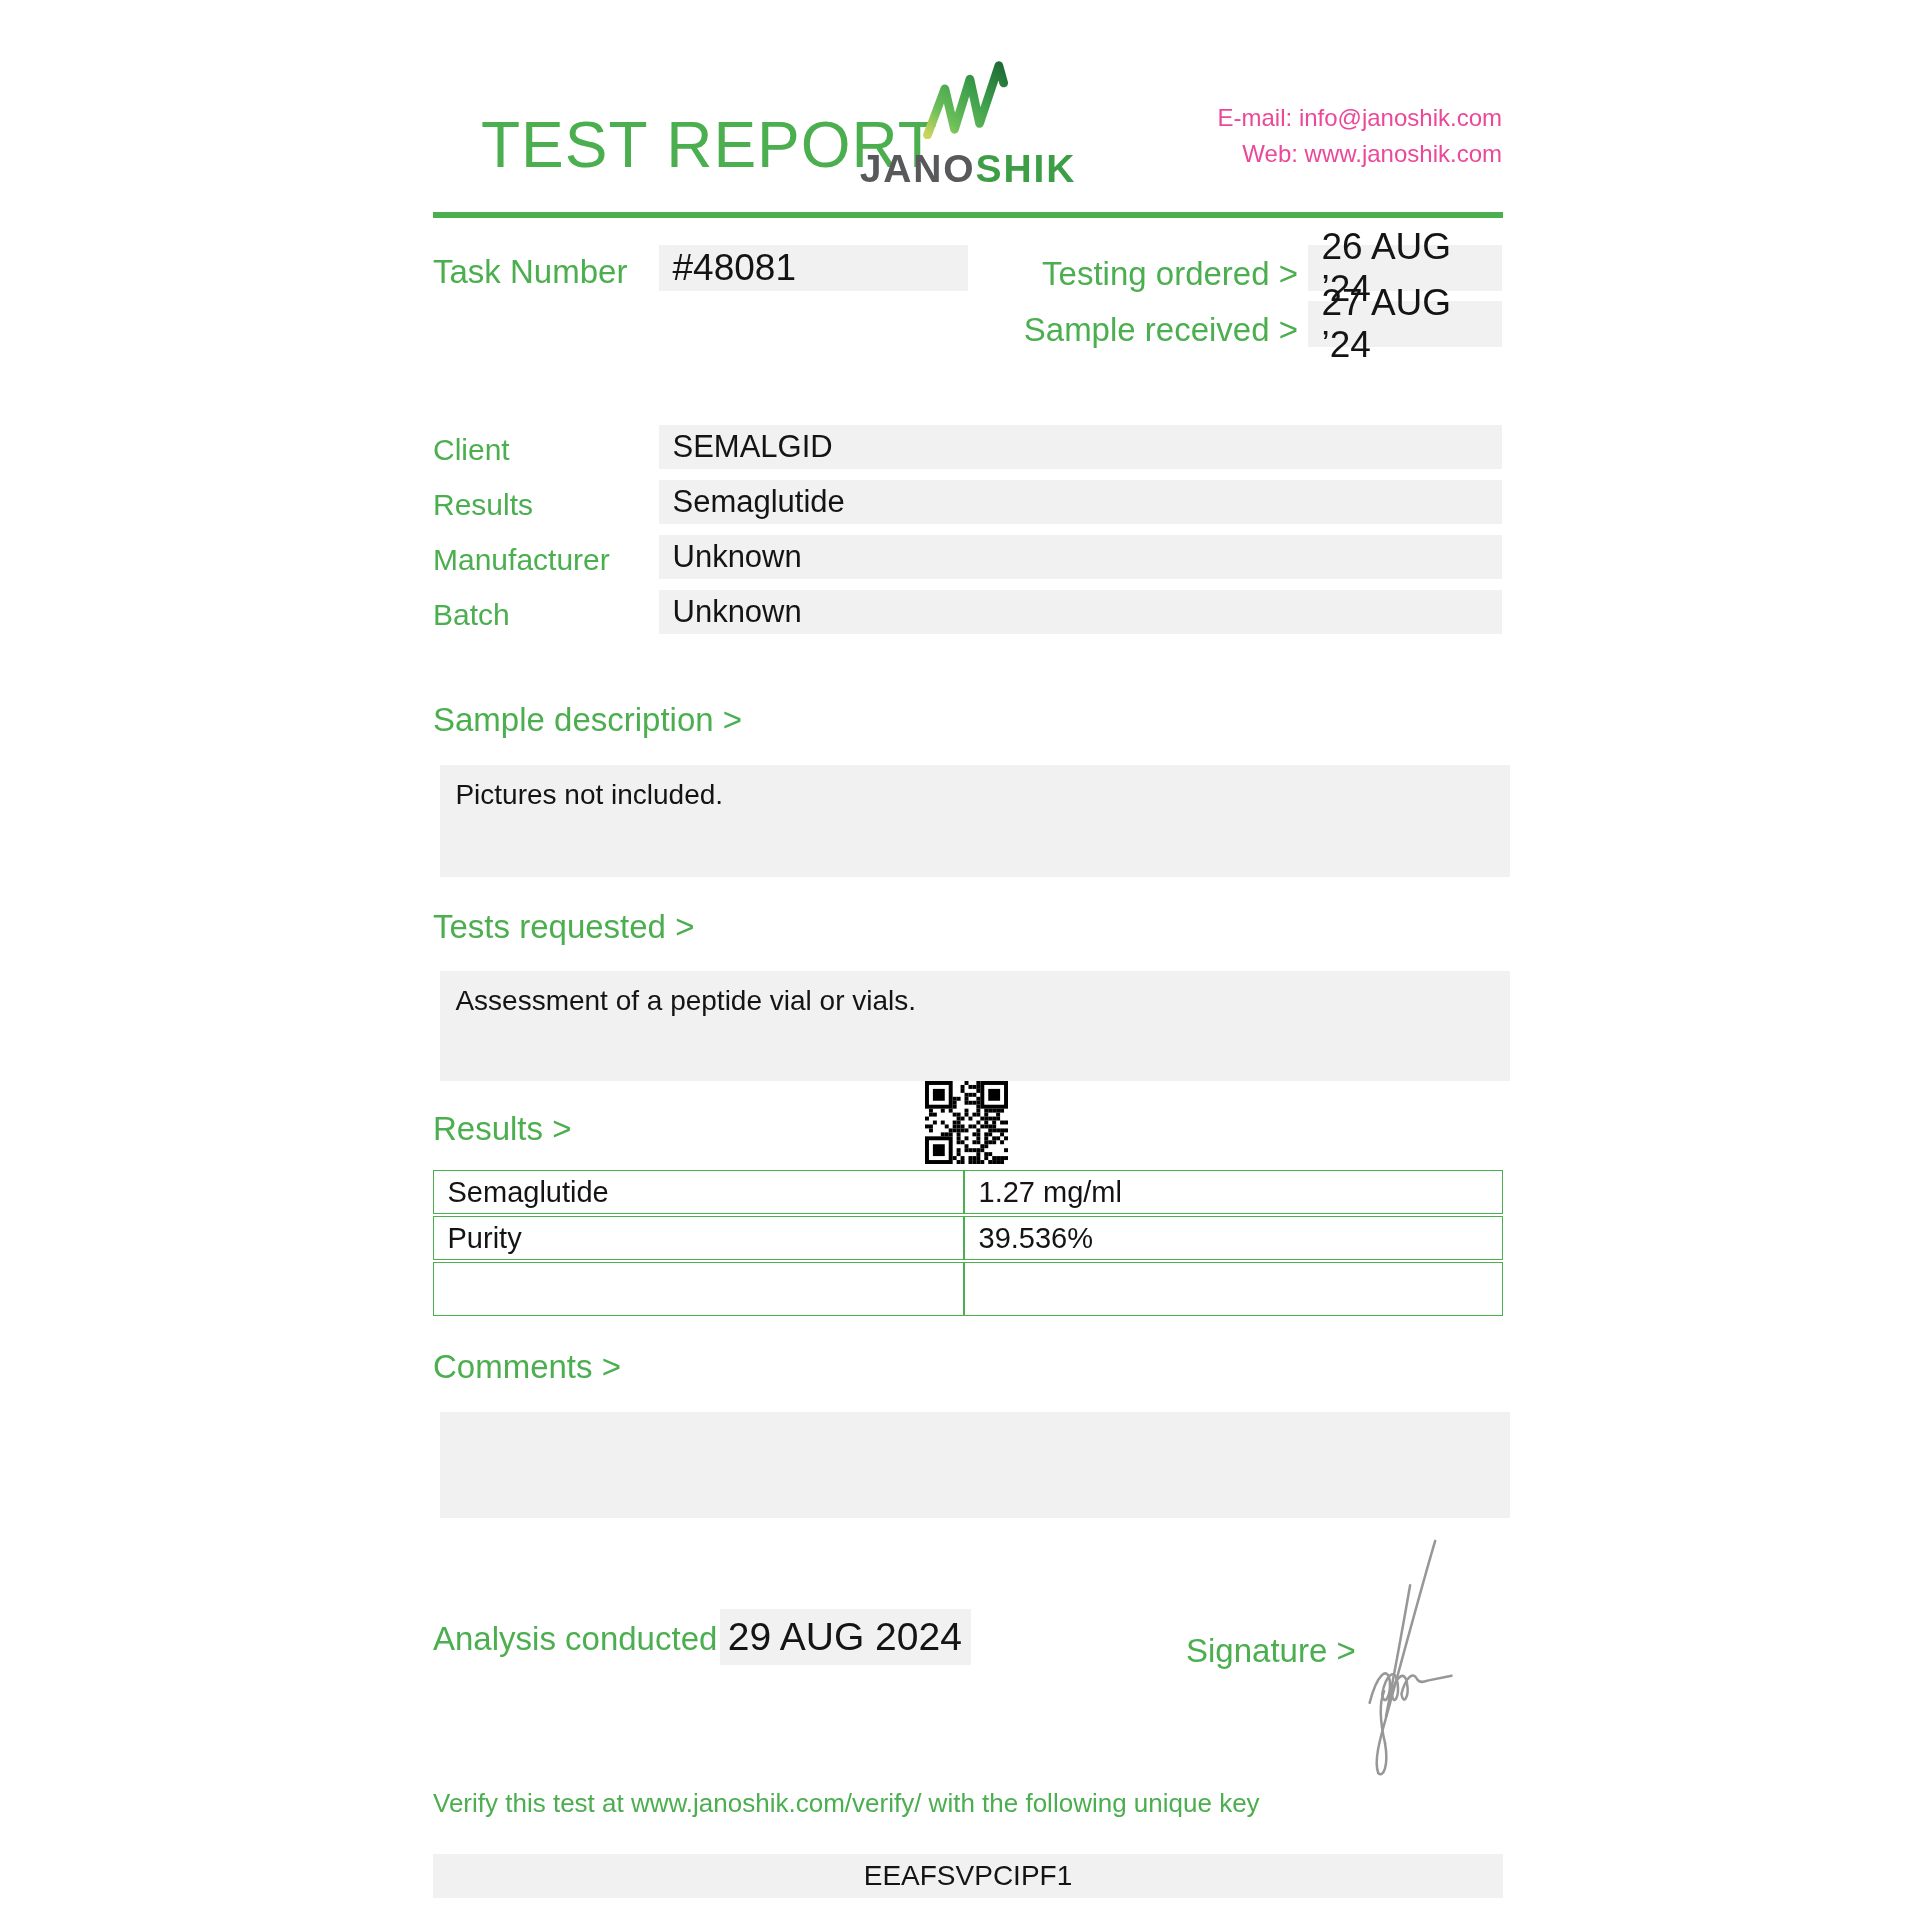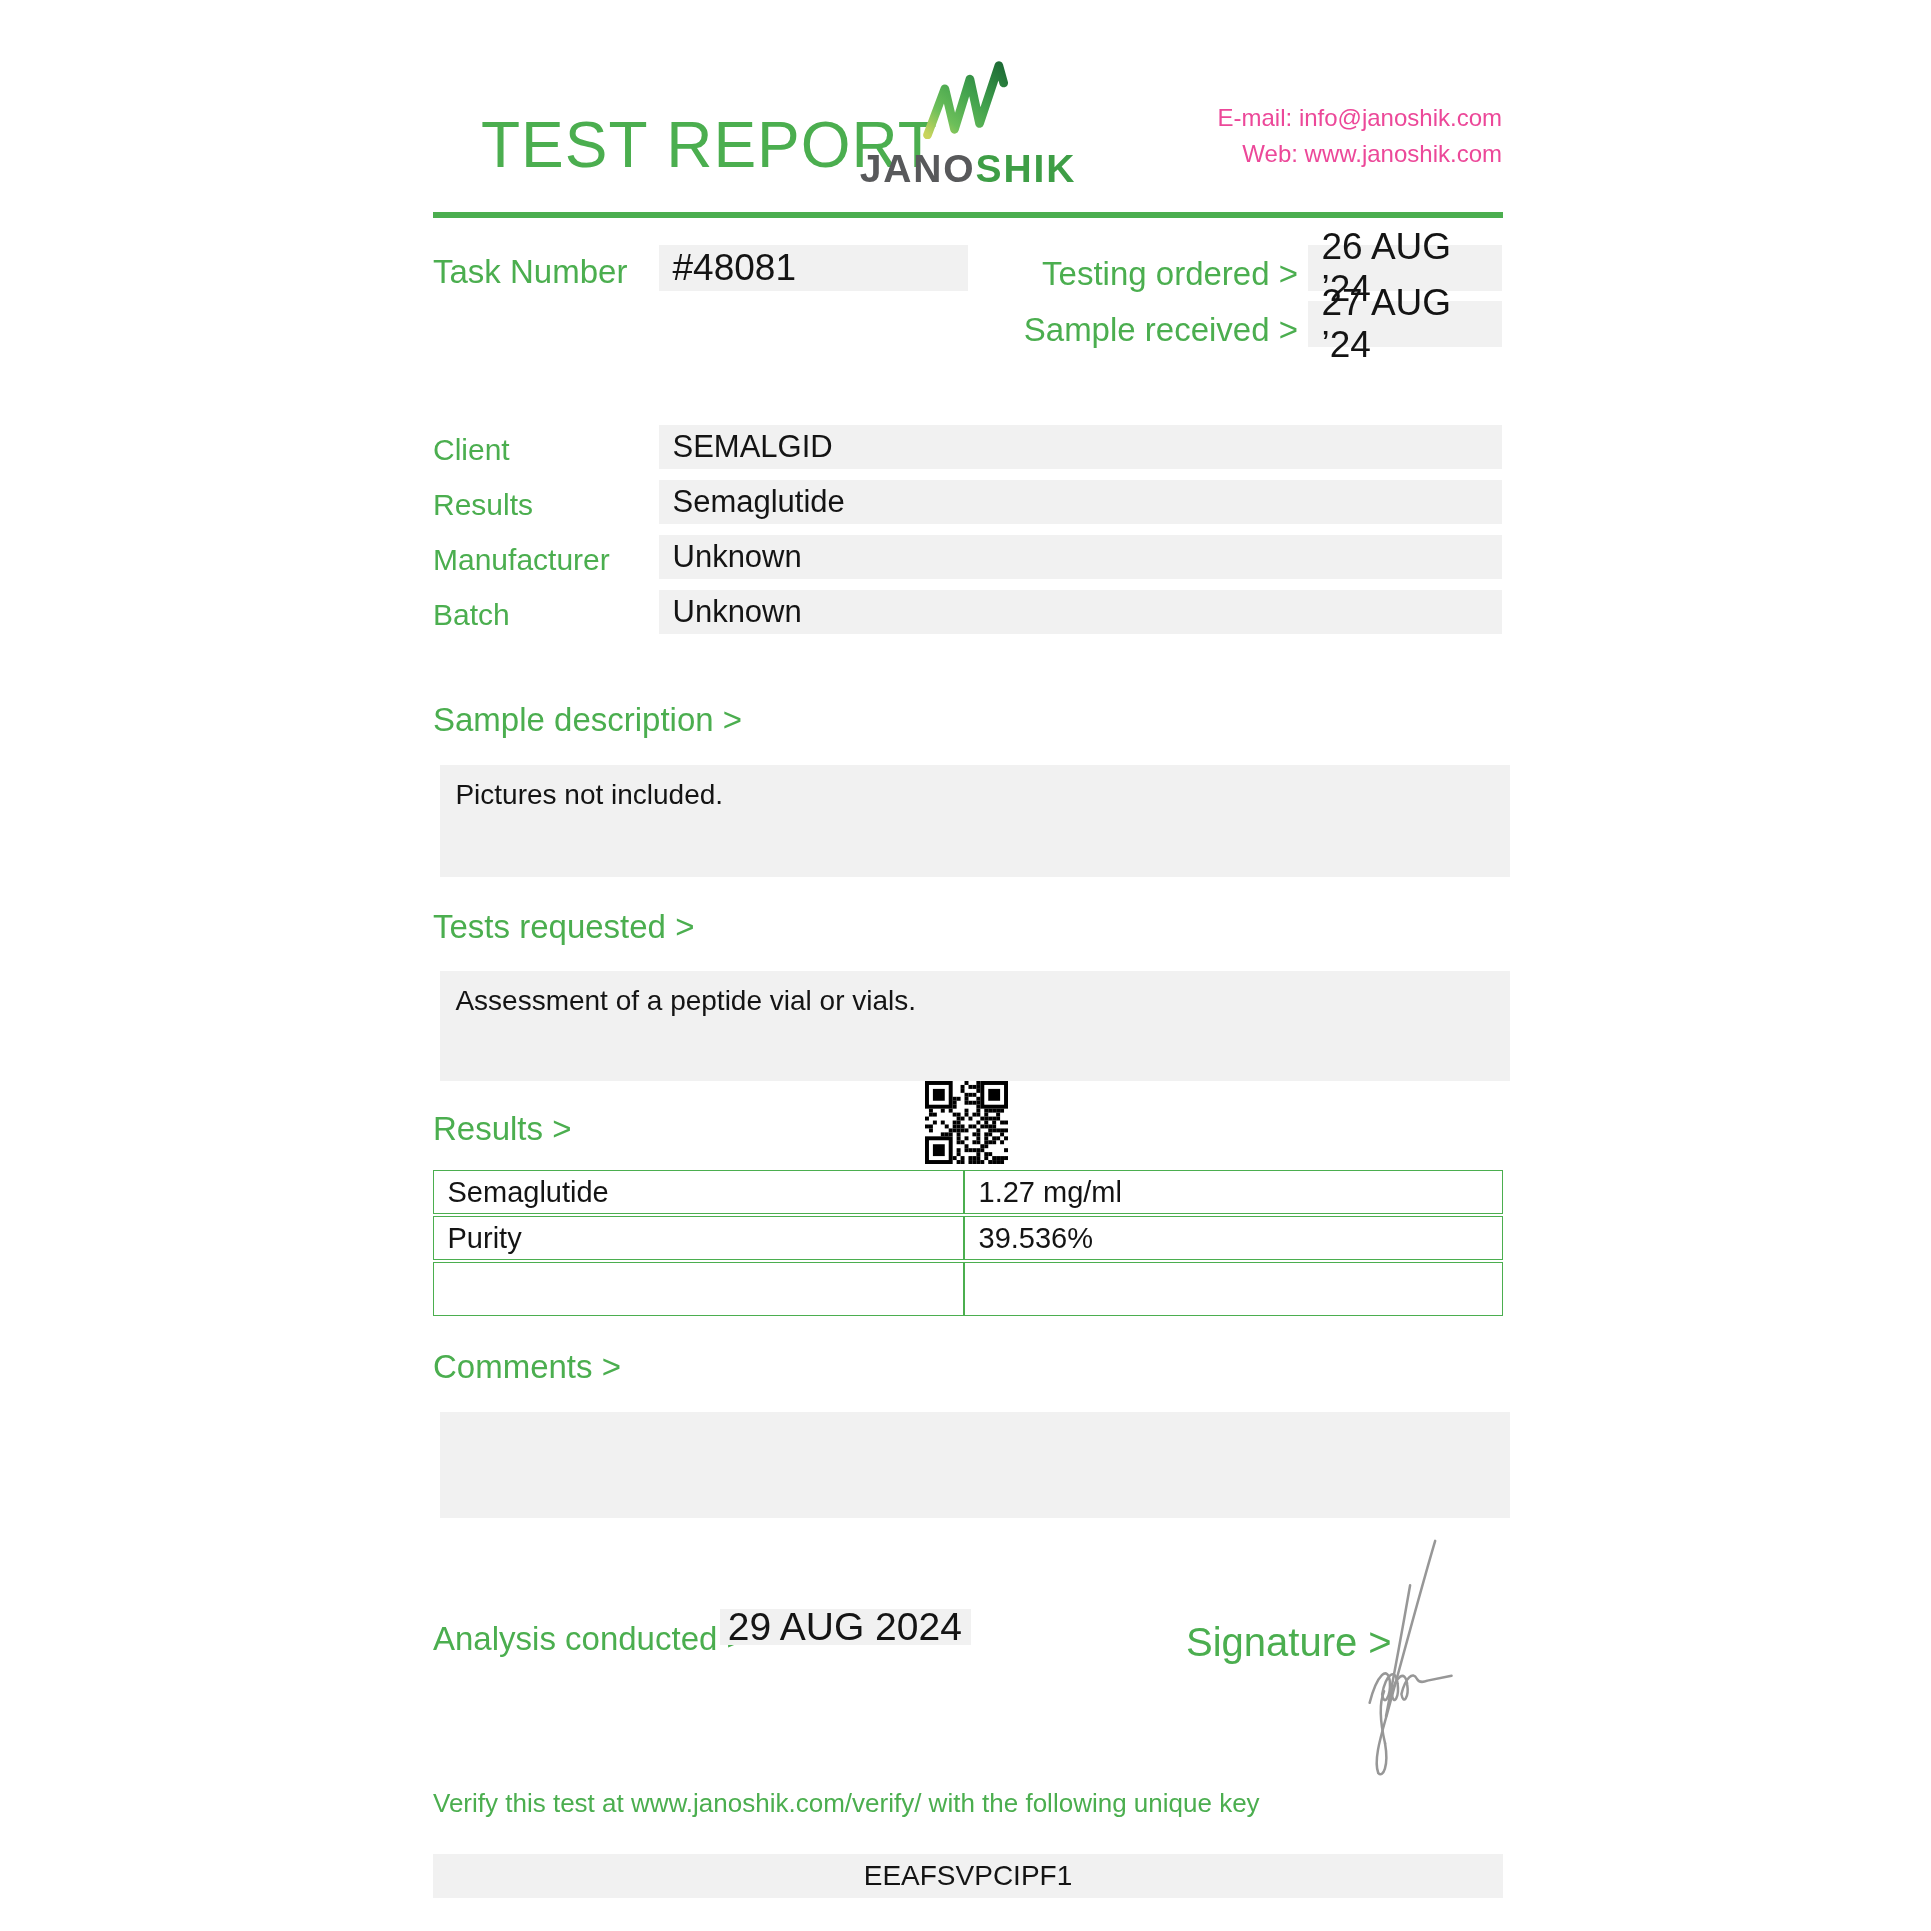--- a/index.html
+++ b/index.html
@@ -37,21 +37,21 @@
   }
   table.results td{
     border:1.9px solid var(--green);background:#fff;height:42px;
     padding:0 0 0 13.5px;font-size:29px;color:var(--ink);vertical-align:middle;
   }
   table.results tr:last-child td{height:52px;}
 
   .verify-line{left:433px;top:1788px;width:1072px;font-size:26px;color:var(--green);white-space:nowrap;}
   .key-box{left:433px;top:1854px;width:1070px;height:44px;background:var(--box);
     display:flex;align-items:center;justify-content:center;font-size:28px;color:var(--ink);}
-  .sig-label{font-size:40px;color:var(--green);}
+  .sig-label{font-size:33px;color:var(--green);margin-top:12px;}
 </style>
 </head>
 <body>
 
 <div class="page">
 
   <div class="abs title">TEST REPORT</div>
 
   <div class="abs logo">
     <span>
@@ -304,21 +304,21 @@
     </tr>
   </tbody>
     </table>
 
   <div class="abs heading" style="left:433px;top:1348px;">Comments &gt;</div>
   <div class="abs gray-area" style="left:433px;top:1412px;width:1070px;height:106px;">
     <span></span>
   </div>
 
   <div class="abs heading" style="left:433px;top:1620px;">Analysis conducted &gt;</div>
-  <div class="abs value-box" style="left:720px;top:1609px;width:251px;height:36px;padding-left:7.7px;">
+  <div class="abs value-box" style="left:720px;top:1609px;width:251px;height:56px;padding-left:7.7px;">
     <span class="value-text" style="font-size:39px;">29 AUG 2024</span>
   </div>
 
   <div class="abs sig-label" style="left:1186px;top:1620px;">Signature &gt;</div>
   <div class="abs" style="left:1350px;top:1537px;">
     <svg width="126" height="241" viewBox="0 0 130 250">
       <g fill="none" stroke="#979797" stroke-width="2.6" stroke-linecap="round">
         <path d="M88,4 C72,58 48,148 38,184 C31,209 24,232 29,245 C34,250 40,238 36,214"></path>
         <path d="M36,214 C30,188 30,172 35,160"></path>
         <path d="M20,172 C28,142 39,133 41,150 C42,165 35,177 33,163 C37,142 47,135 49,152 C51,166 45,176 43,163 C47,144 57,137 59,153 C61,166 55,175 53,163 C57,146 65,139 69,147 C71,151 75,151 80,149 L105,144"></path>

